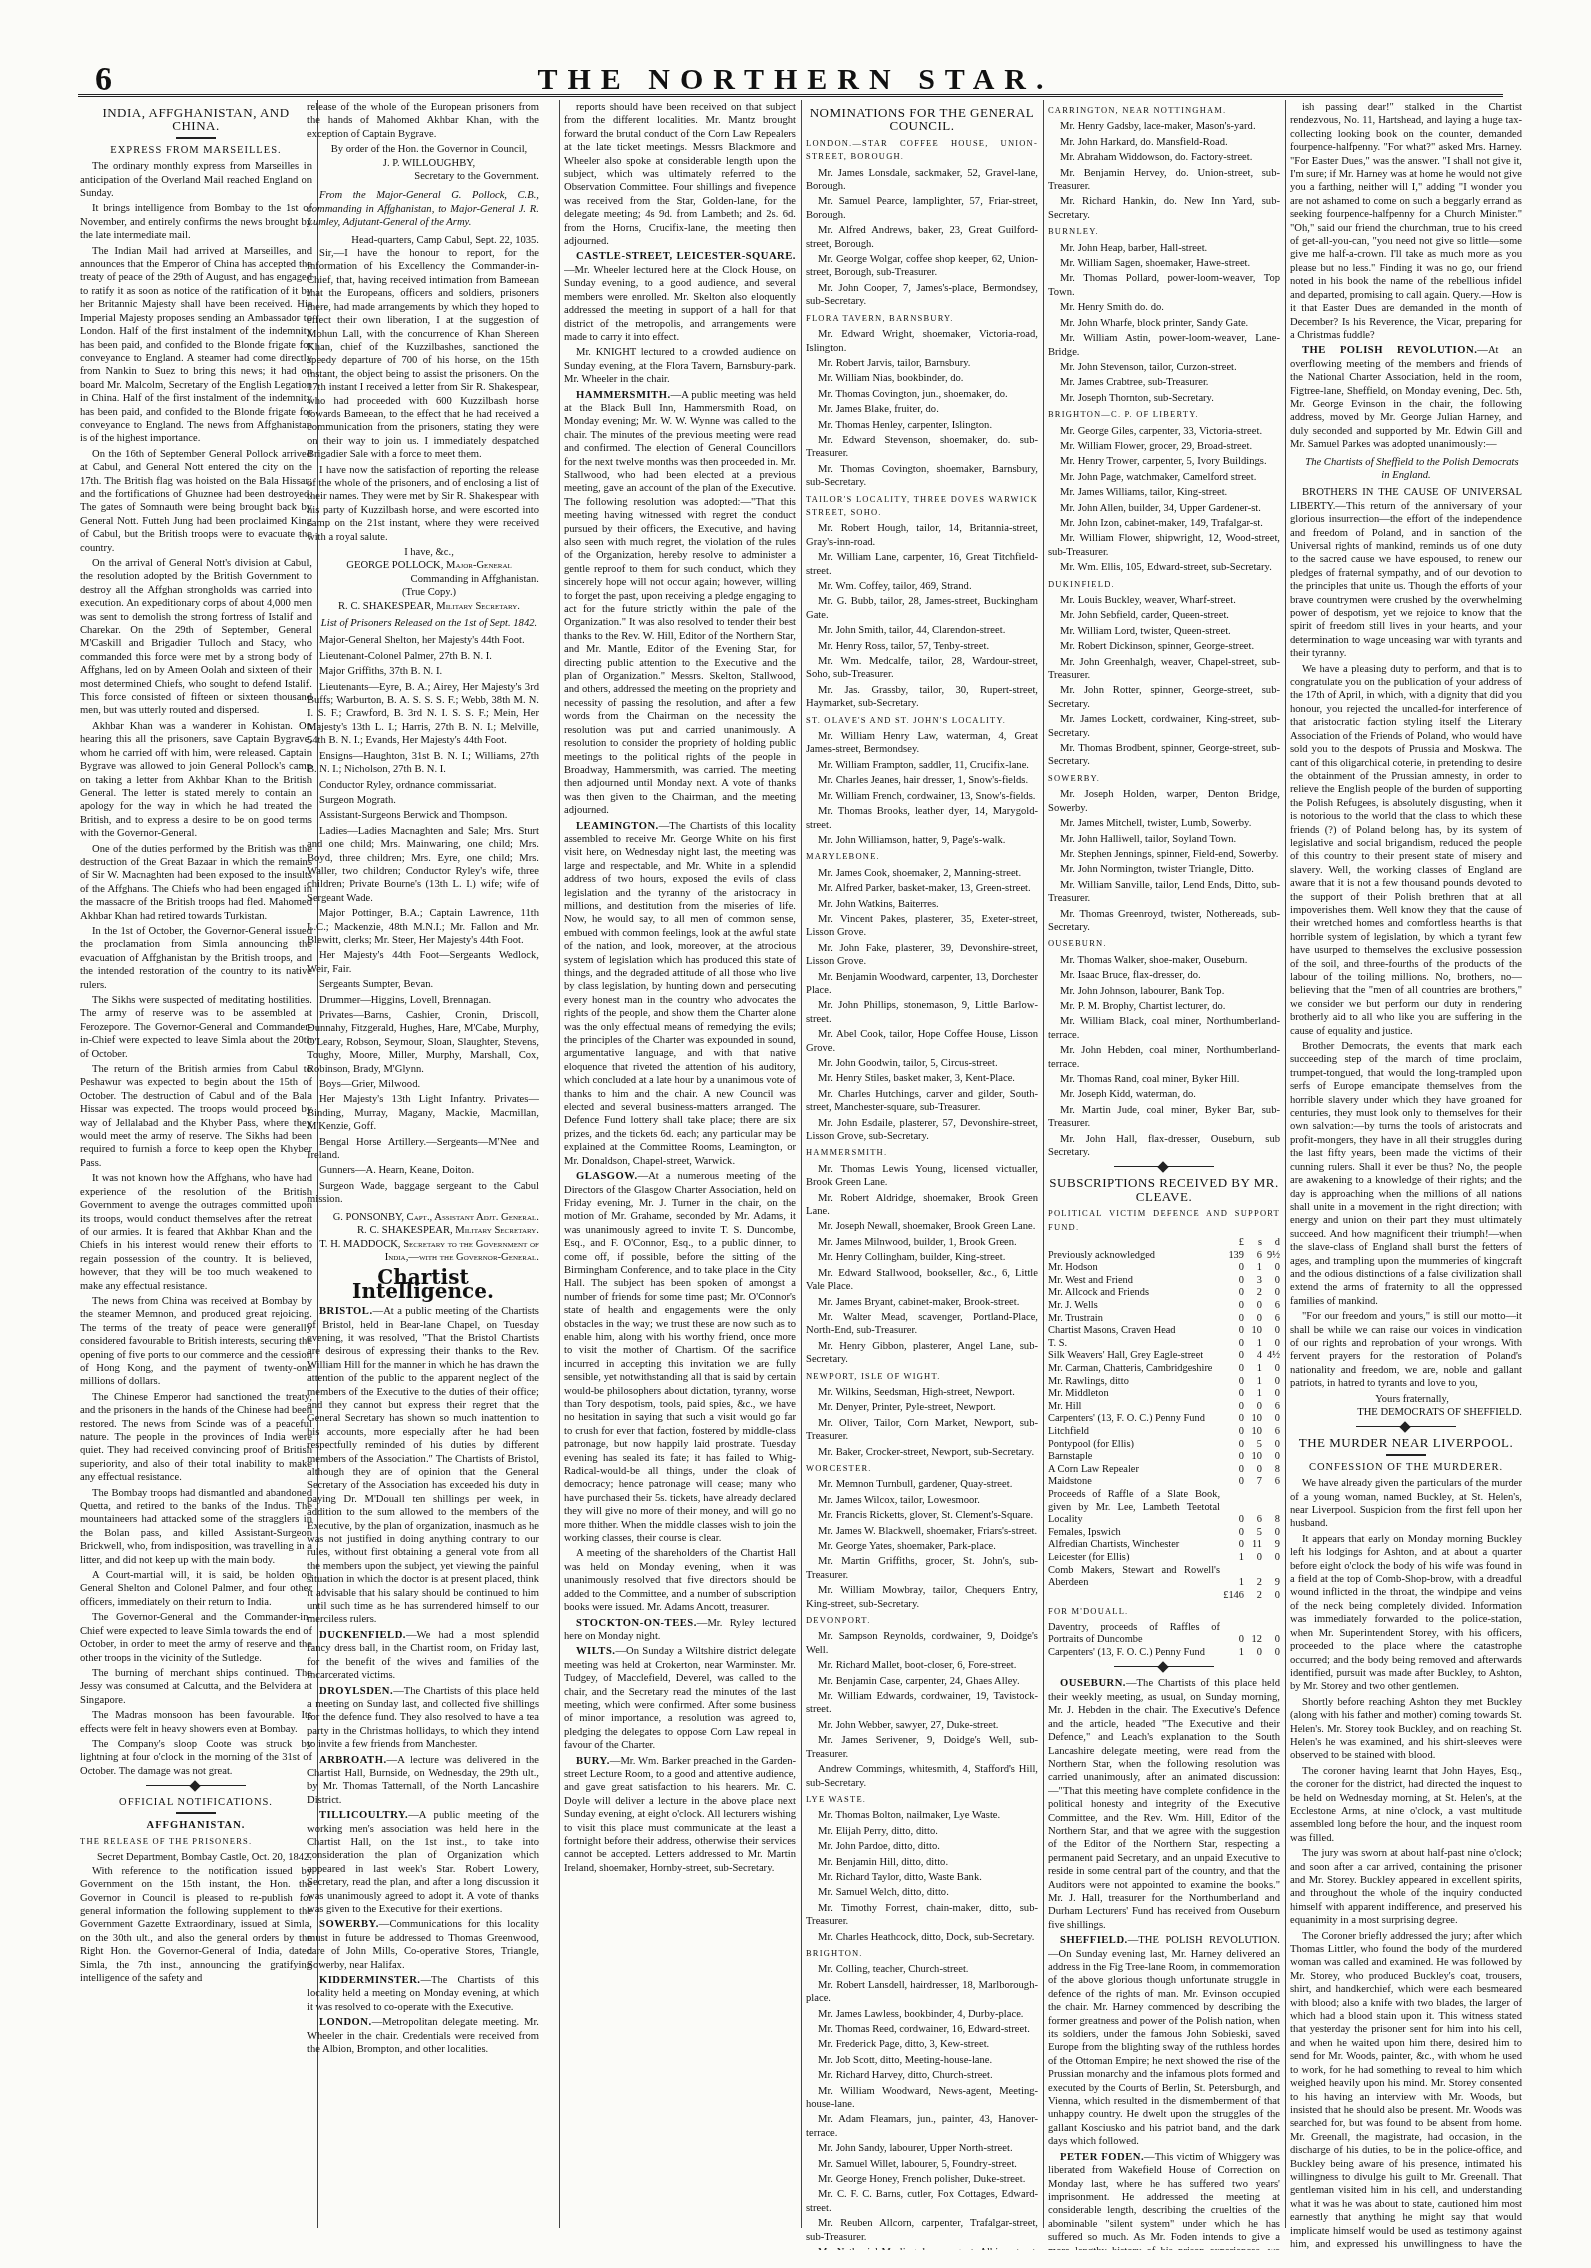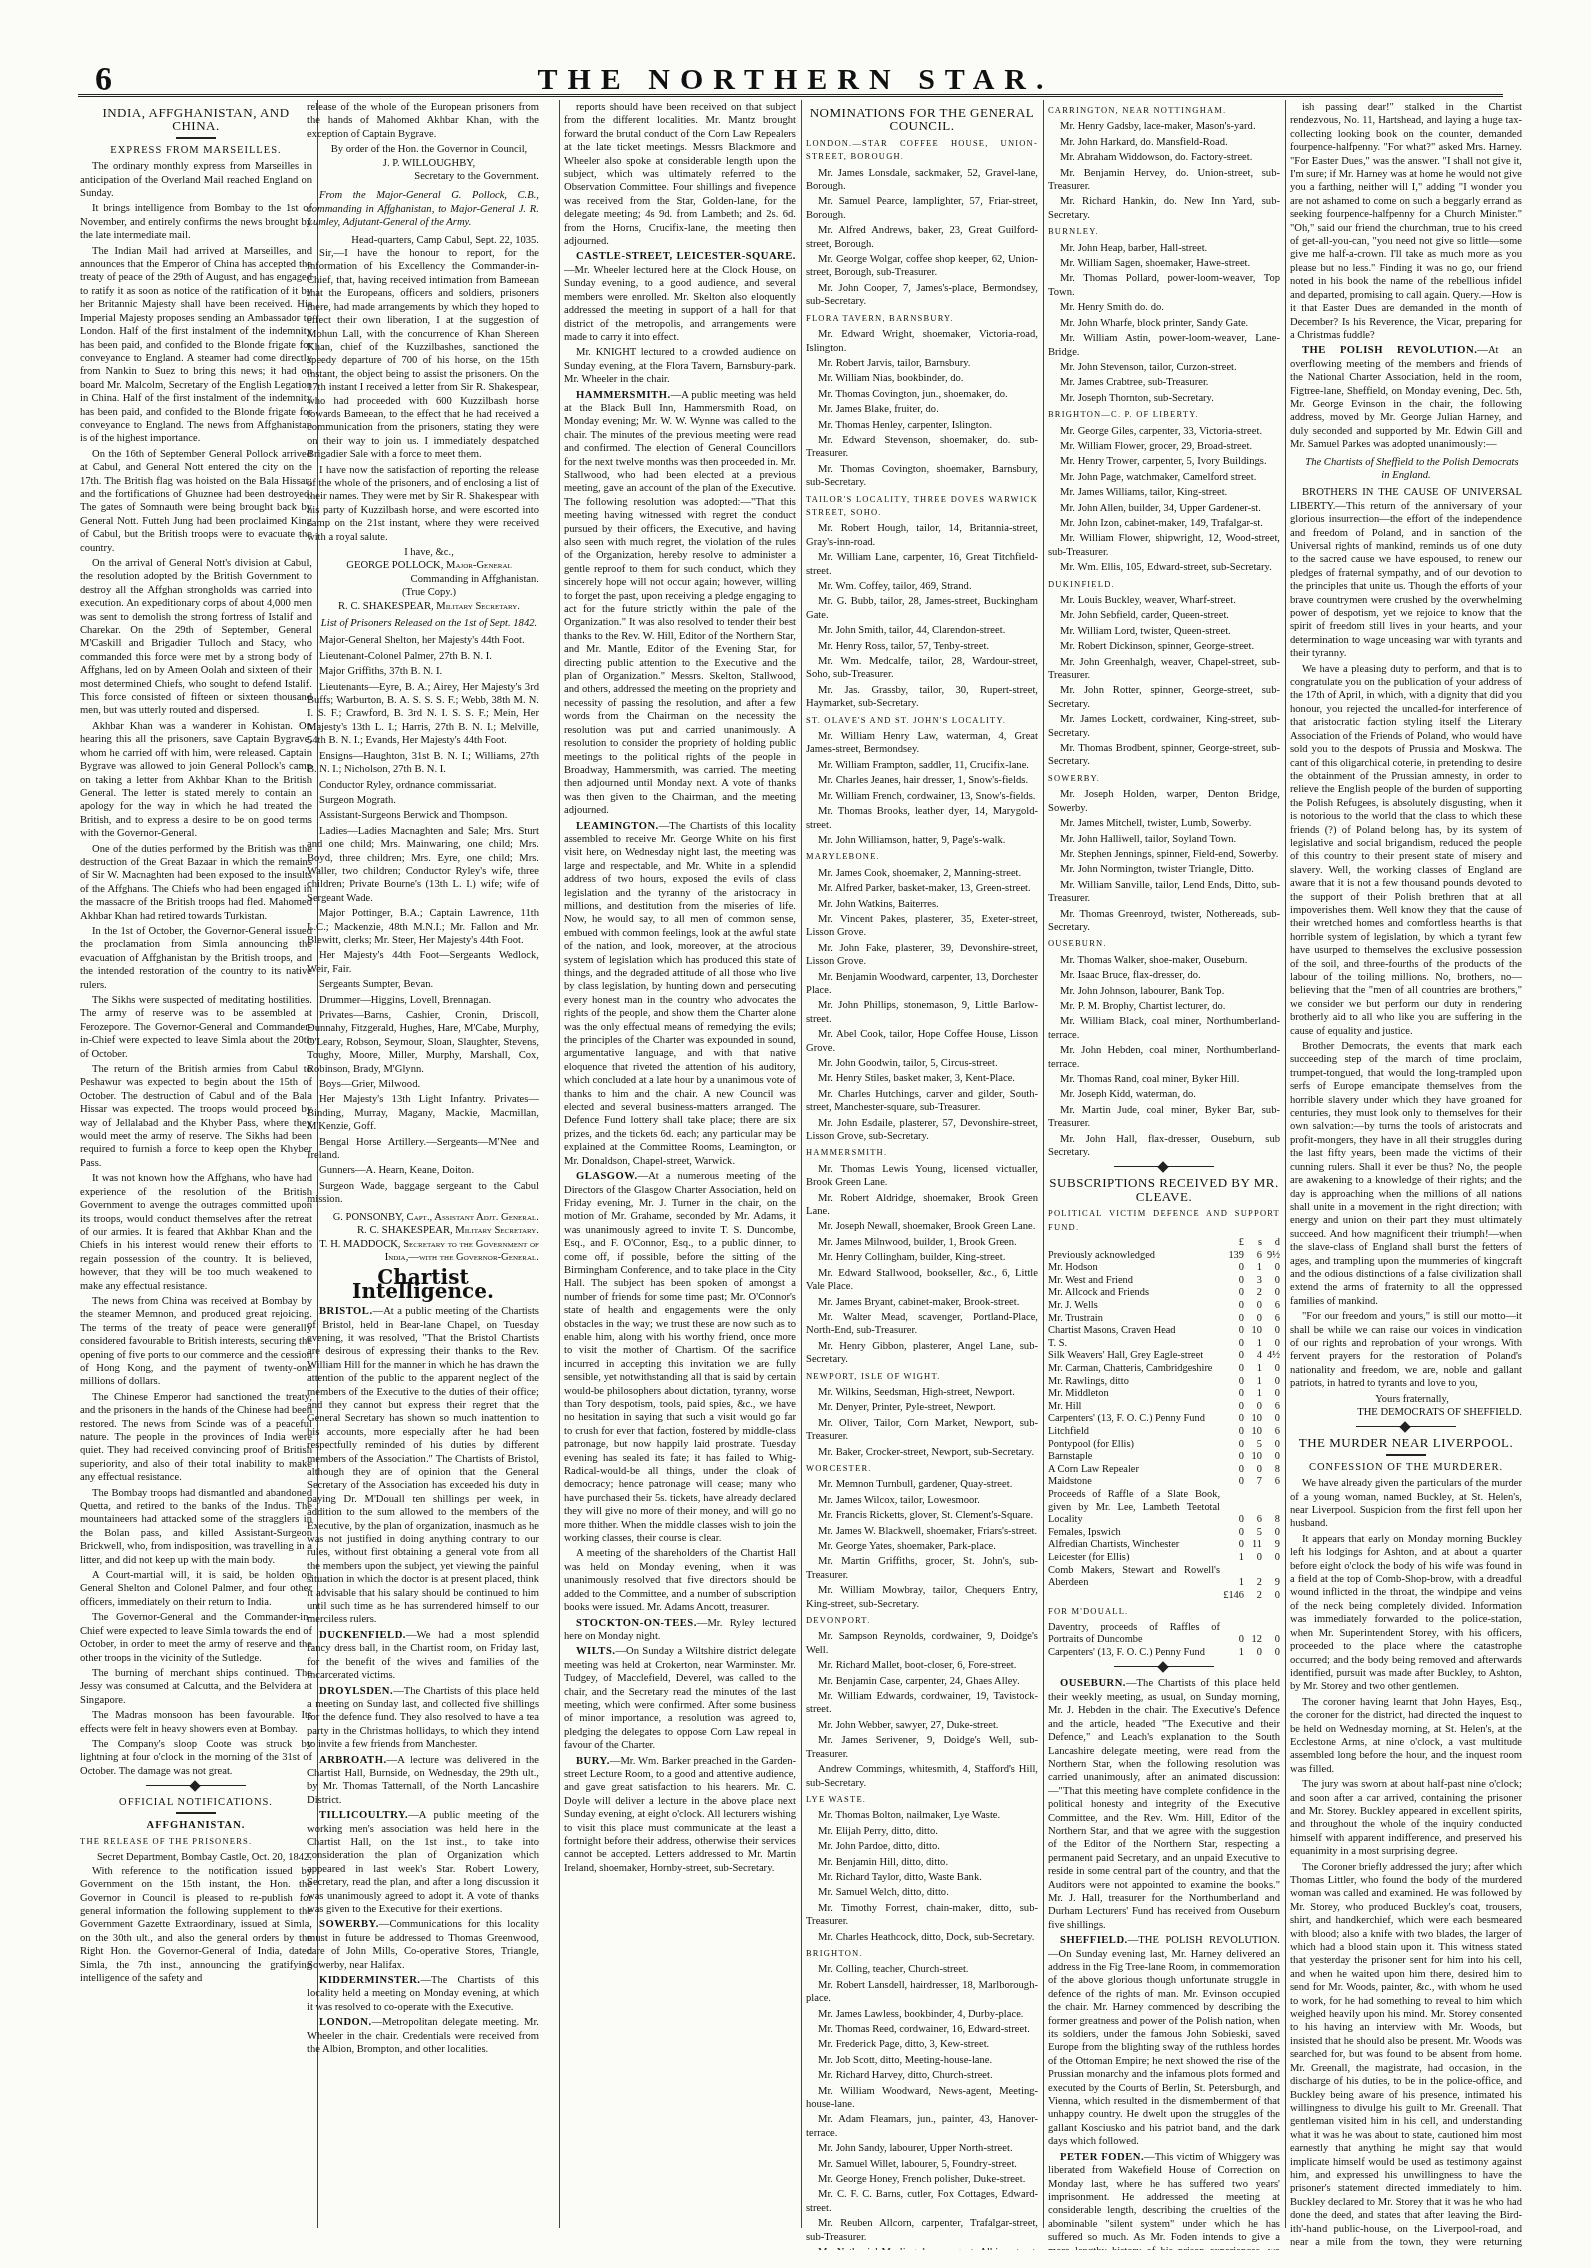--- a/index.html
+++ b/index.html
@@ -523,17 +523,18 @@
     </div>
   <p class="sigc">Yours fraternally,</p>
   <p class="sig" style="font-variant:small-caps">THE DEMOCRATS OF SHEFFIELD.</p>
   <div class="orn"></div>
   <h2>THE MURDER NEAR LIVERPOOL.</h2>
   <div class="shortrule"></div>
   <h3>CONFESSION OF THE MURDERER.</h3>
   <div id="col6-murder">
       <p>We have already given the particulars of the murder of a young woman, named Buckley, at St. Helen's, near Liverpool. Suspicion from the first fell upon her husband.</p>
       <p>It appears that early on Monday morning Buckley left his lodgings for Ashton, and at about a quarter before eight o'clock the body of his wife was found in a field at the top of Comb-Shop-brow, with a dreadful wound inflicted in the throat, the windpipe and veins of the neck being completely divided. Information was immediately forwarded to the police-station, when Mr. Superintendent Storey, with his officers, proceeded to the place where the catastrophe occurred; and the body being removed and afterwards identified, pursuit was made after Buckley, to Ashton, by Mr. Storey and two other gentlemen.</p>
+      <p>Shortly before reaching Ashton they met Buckley (along with his father and mother) coming towards St. Helen's. Mr. Storey took Buckley, and on reaching St. Helen's he was examined, and his shirt-sleeves were observed to be stained with blood.</p>
       <p>The coroner having learnt that John Hayes, Esq., the coroner for the district, had directed the inquest to be held on Wednesday morning, at St. Helen's, at the Ecclestone Arms, at nine o'clock, a vast multitude assembled long before the hour, and the inquest room was filled.</p>
       <p>The jury was sworn at about half-past nine o'clock; and soon after a car arrived, containing the prisoner and Mr. Storey. Buckley appeared in excellent spirits, and throughout the whole of the inquiry conducted himself with apparent indifference, and preserved his equanimity in a most surprising degree.</p>
       <p>The Coroner briefly addressed the jury; after which Thomas Littler, who found the body of the murdered woman was called and examined. He was followed by Mr. Storey, who produced Buckley's coat, trousers, shirt, and handkerchief, which were each besmeared with blood; also a knife with two blades, the larger of which had a blood stain upon it. This witness stated that yesterday the prisoner sent for him into his cell, and when he waited upon him there, desired him to send for Mr. Woods, painter, &amp;c., with whom he used to work, for he had something to reveal to him which weighed heavily upon his mind. Mr. Storey consented to his having an interview with Mr. Woods, but insisted that he should also be present. Mr. Woods was searched for, but was found to be absent from home. Mr. Greenall, the magistrate, had occasion, in the discharge of his duties, to be in the police-office, and Buckley being aware of his presence, intimated his willingness to divulge his guilt to Mr. Greenall. That gentleman visited him in his cell, and understanding what it was he was about to state, cautioned him most earnestly that anything he might say that would implicate himself would be used as testimony against him, and expressed his unwillingness to have the prisoner's statement directed immediately to him. Buckley declared to Mr. Storey that it was he who had done the deed, and states that after leaving the Bird-ith'-hand public-house, on the Liverpool-road, and near a mile from the town, they were returning together, and during the walk from the public-house to the spot where he was influenced to perpetrate this sanguinary deed he related to his wife, that he had not been working that day, and she fell into a passion, and, in his opinion, she fell into an unusual state of excitement. She having upbraided him with idleness, he, in a sudden fit of anger, took out his knife and cut her throat.</p>
     </div>
 </div>
 
 </body></html>

